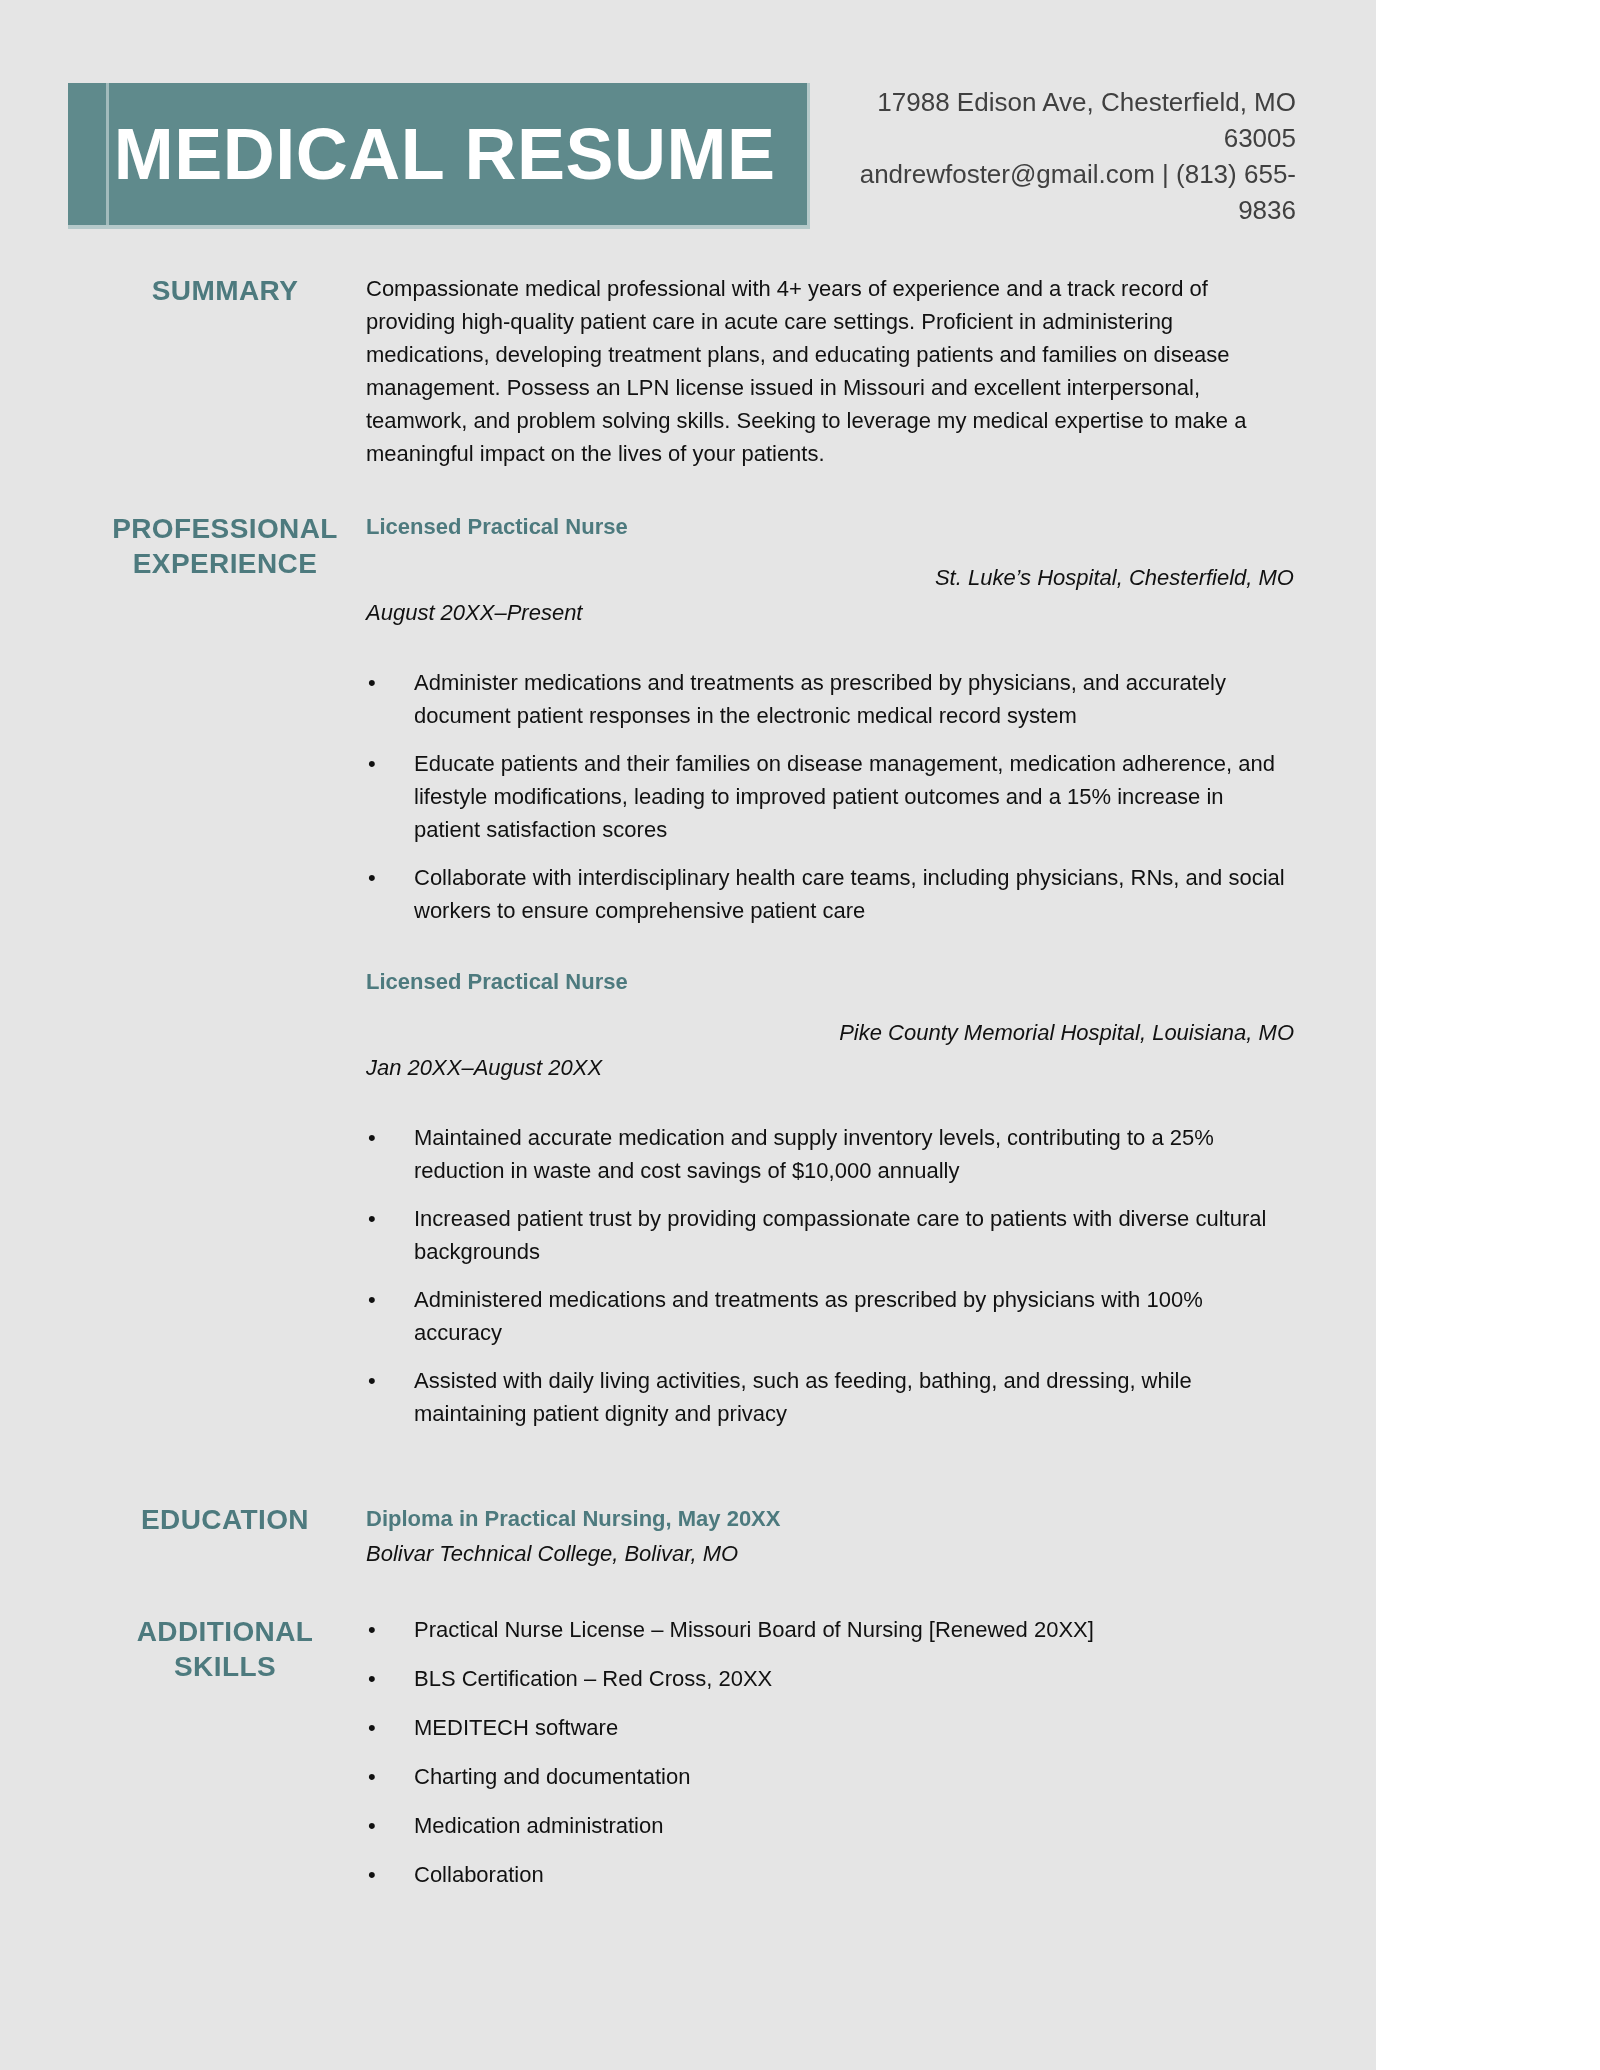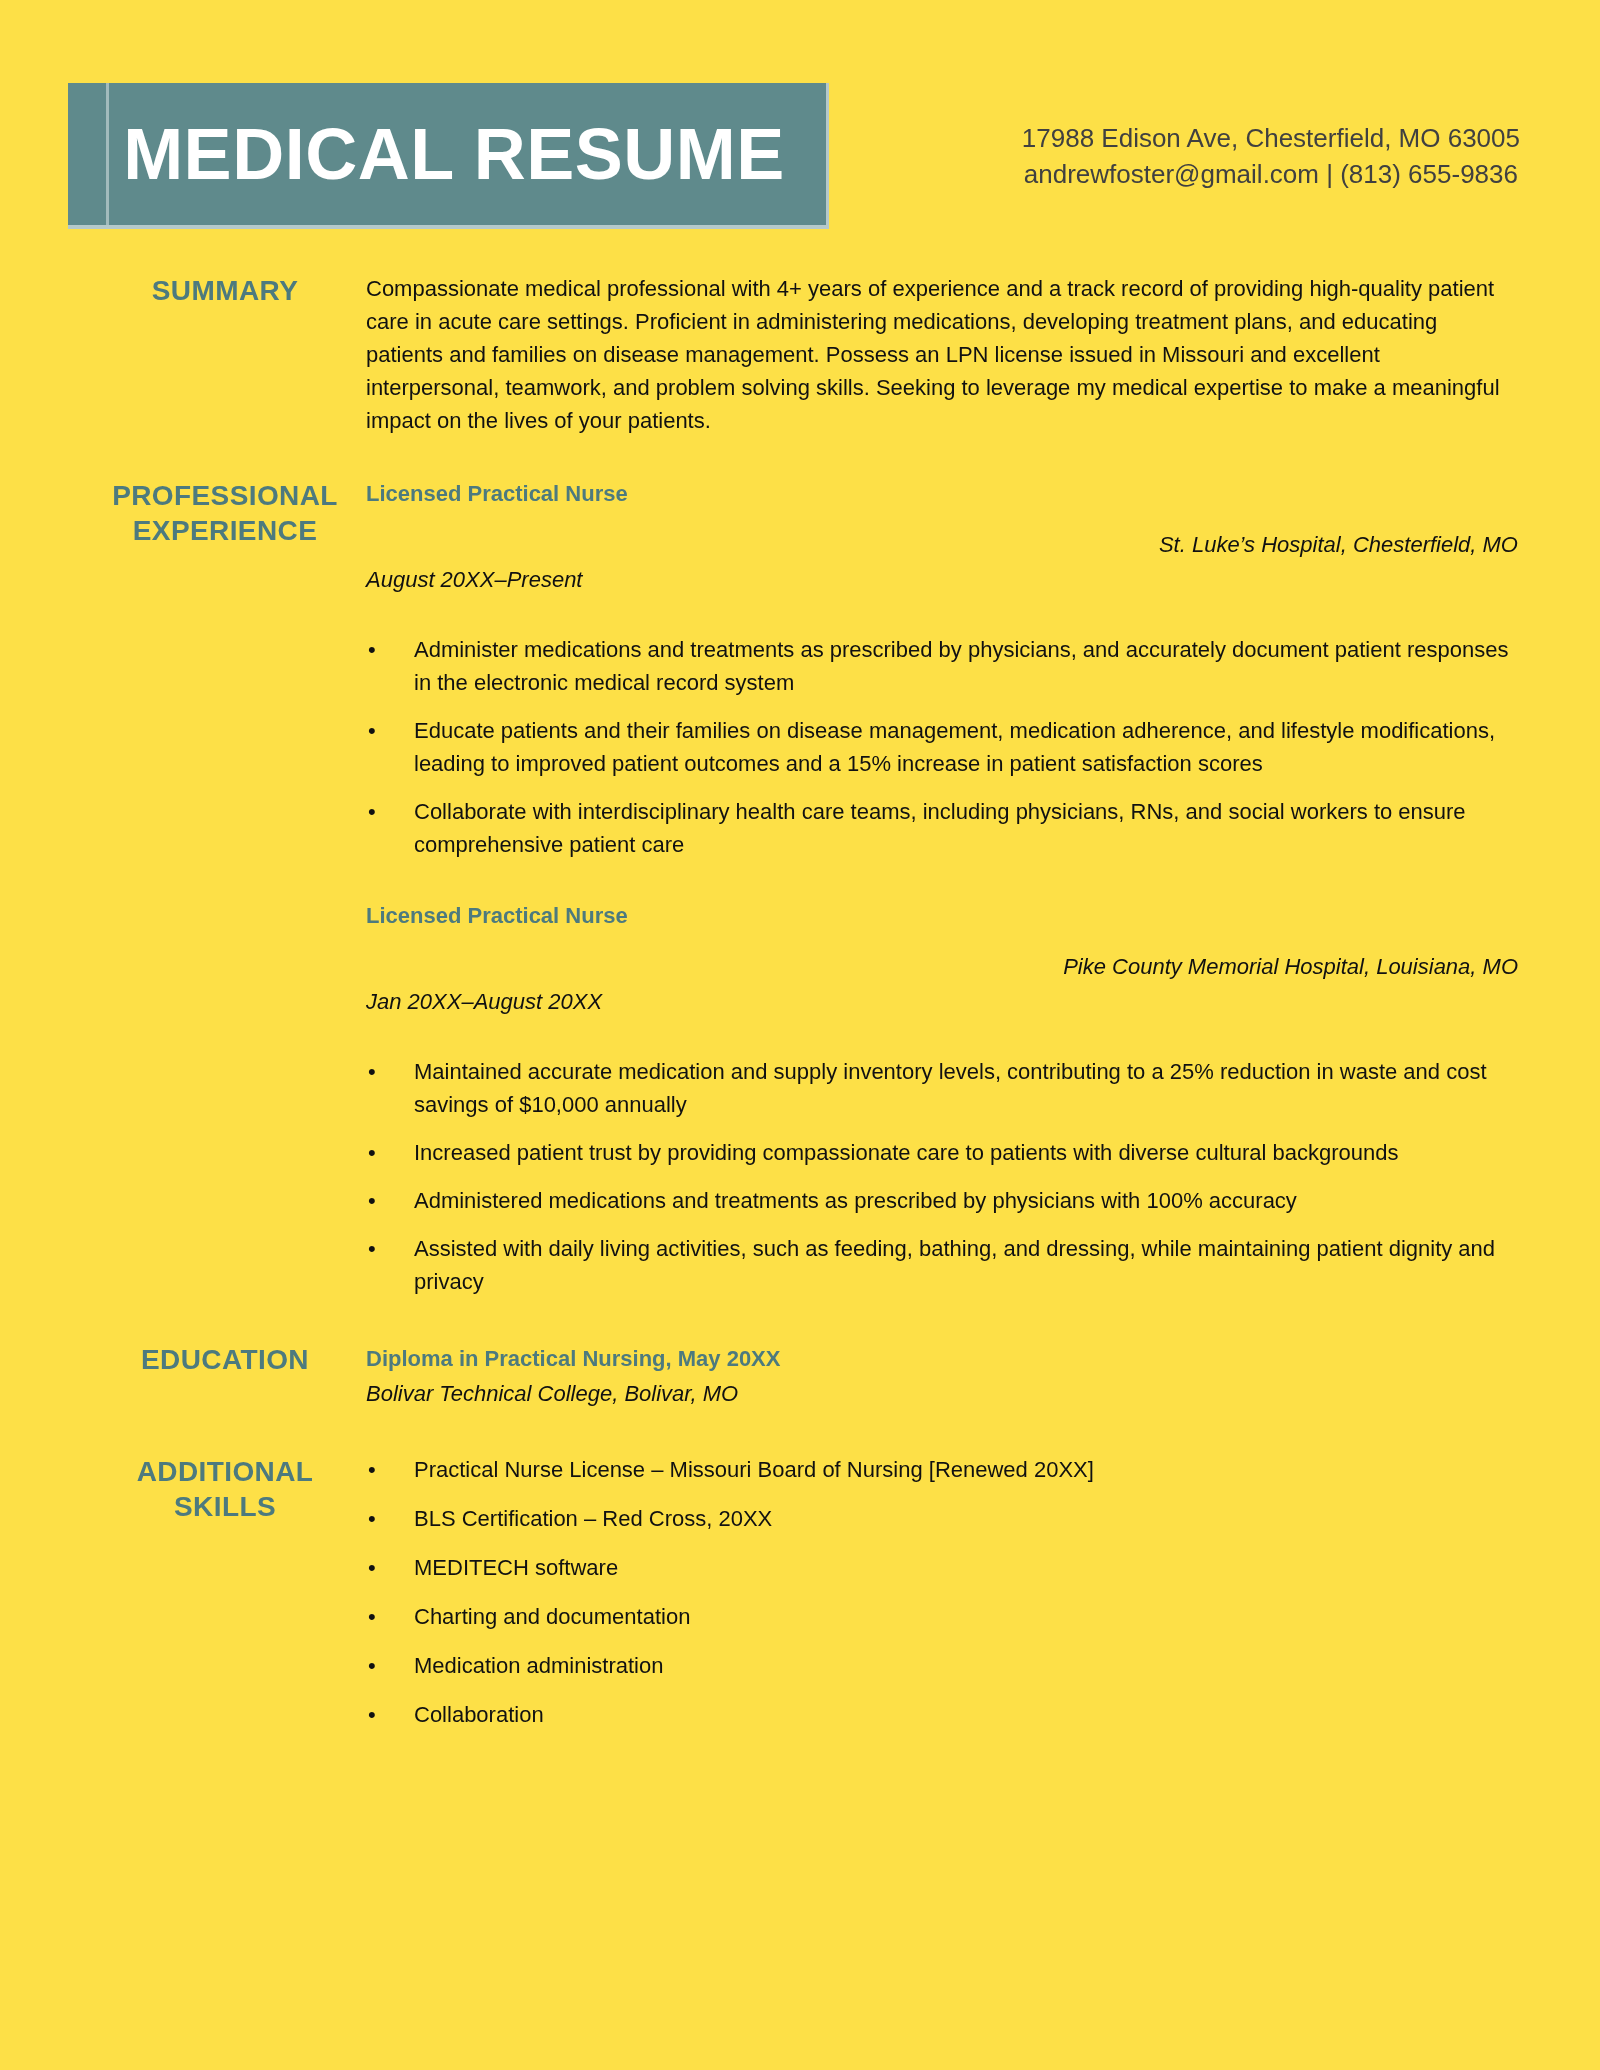--- a/index.html
+++ b/index.html
@@ -9,21 +9,21 @@
     --contact:#404040;
     --edge:#b5c9ca;
   }
   *{margin:0;padding:0;box-sizing:border-box;}
   html,body{background:#ffffff;}
   body{
     width:1600px;height:2070px;position:relative;
     font-family:"Liberation Sans", sans-serif;
     color:var(--text);
   }
-  .page{width:1600px;height:2070px;background:#fde047;overflow:hidden;}
+  .page{width:1376px;height:2070px;background:#e5e5e5;overflow:hidden;}
 
   
   .header{
     margin-top:83px;
     padding:0 80px 0 68px;
     display:flex;align-items:stretch;
   }
   .title-box{
     position:relative;
     width:761px;height:146px;
@@ -61,21 +61,21 @@
     letter-spacing:0.4px;
     padding-top:1px;
     text-align:center;
   }
   .section-content{
     font-size:22px;line-height:33px;color:var(--text);
   }
 
   .sec-summary{margin-top:43px;}
   .sec-experience{margin-top:40px;}
-  .sec-education{margin-top:28px;}
+  .sec-education{margin-top:56px;}
   .sec-skills{margin-top:42px;}
 
   .job-title{
     color:var(--label);font-weight:700;
     font-size:22px;line-height:34px;
   }
   .job-employer{
     font-style:italic;line-height:35px;margin-top:16px;text-align:right;
   }
   .job-dates{

